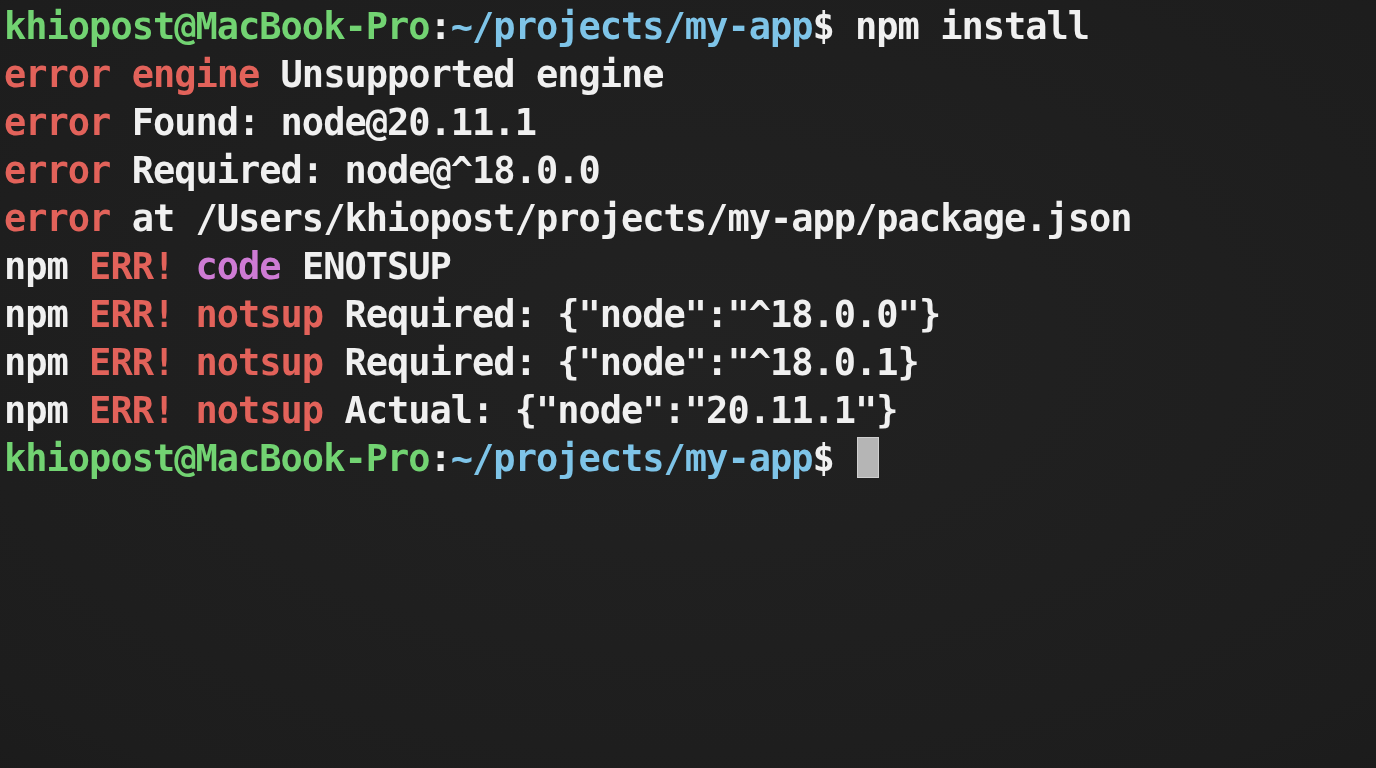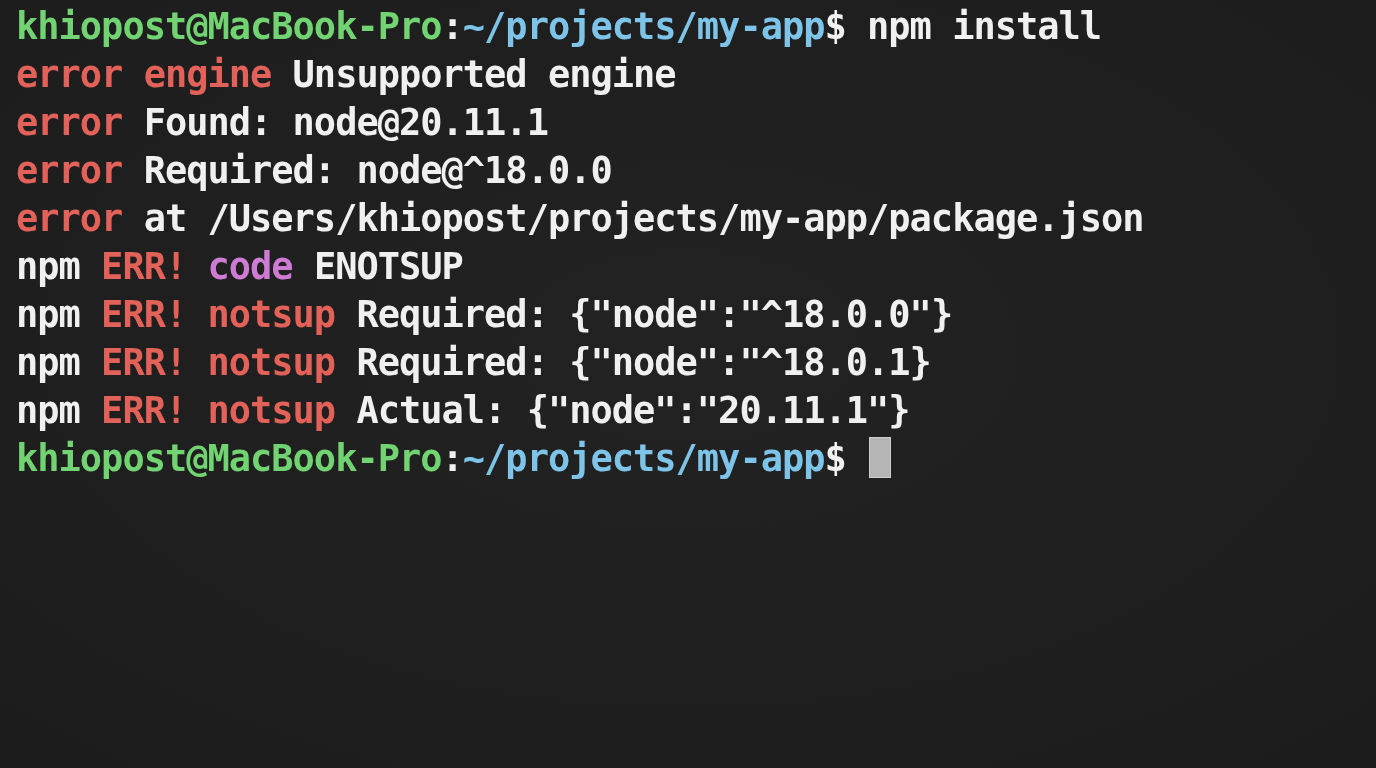--- a/index.html
+++ b/index.html
@@ -12,21 +12,21 @@
   body {
     background: #1d1d1d;
   }
   .terminal {
     width: 1376px;
     height: 768px;
     background: radial-gradient(ellipse 120% 120% at 50% 45%, #222222 0%, #1d1d1d 55%, #141414 100%);
     box-sizing: border-box;
   }
   .screen {
-    padding: 3px 8px 0 16px;
+    padding: 3px 8px 0 4px;
     font-family: "DejaVu Sans Mono", "Liberation Mono", monospace;
     font-size: 37px;
     font-weight: 700;
     line-height: 48px;
     white-space: pre;
     letter-spacing: -1px;
   }
   .line {
     height: 48px;
   }

